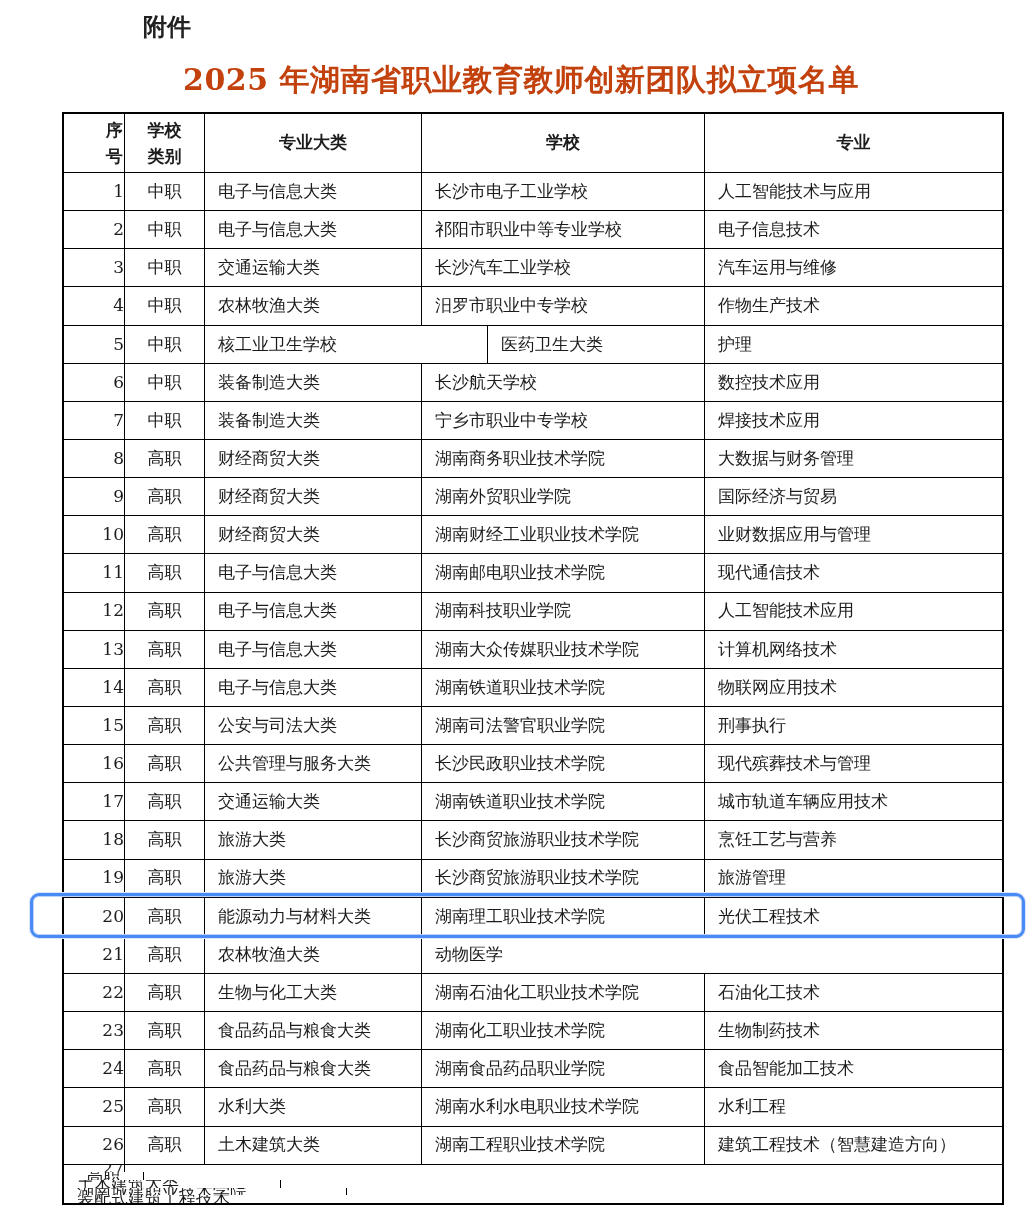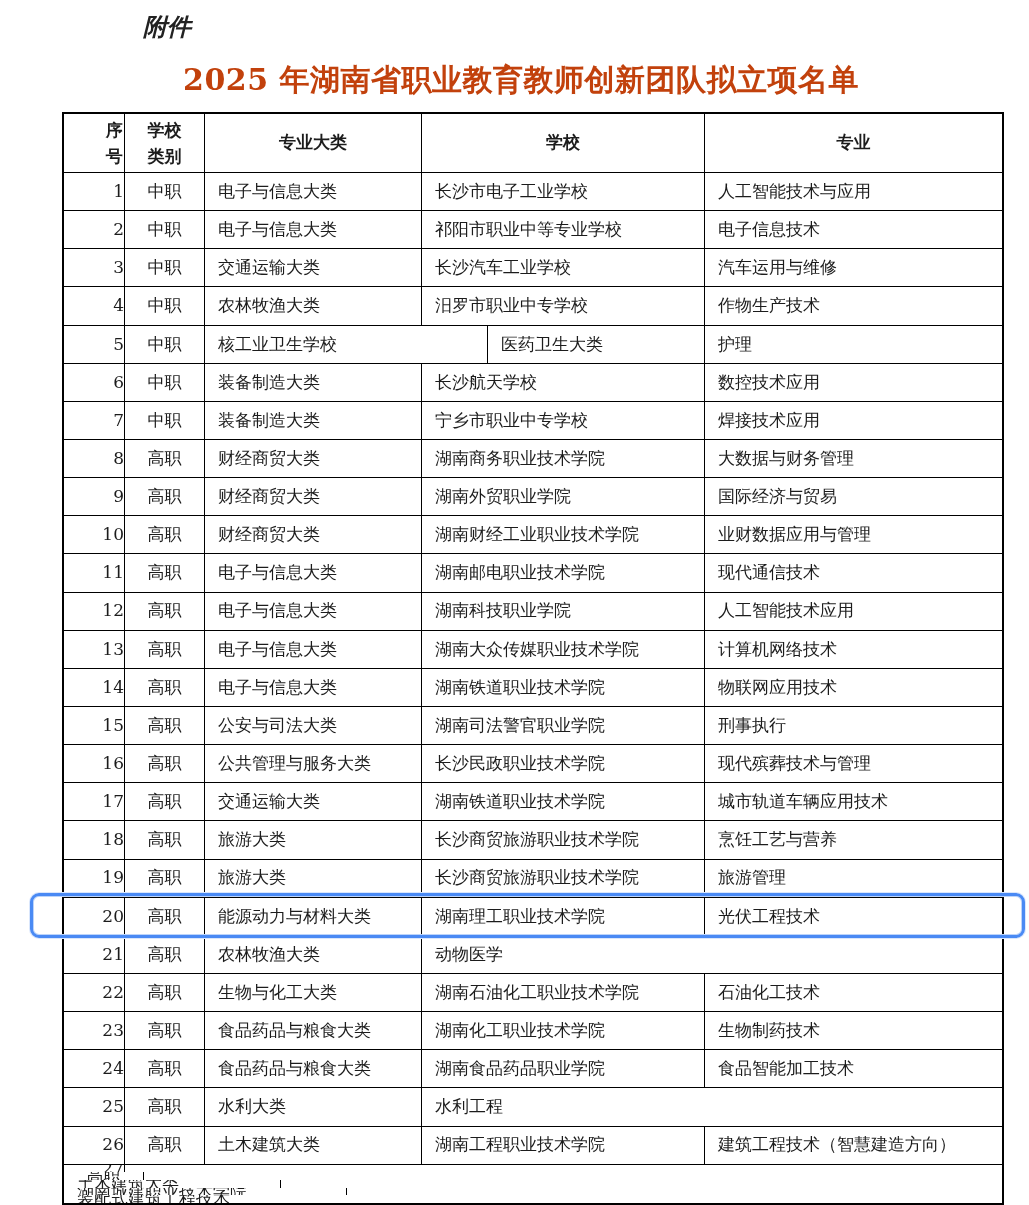--- a/index.html
+++ b/index.html
@@ -7,21 +7,21 @@
   body {
     width:1029px; height:1205px;
     font-family:"DejaVu Serif","Liberation Serif",serif;
     color:#1c1c1c; position:relative; overflow:hidden;
   }
   .page { position:absolute; inset:0; background:#fff; }
 
   .attachment {
     position:absolute; left:143px; top:11px;
     font-family:"DejaVu Sans","Liberation Sans",sans-serif;
-    font-weight:bold; font-size:24px; color:#222;font-style:italic;
+    font-weight:bold; font-size:24px; color:#222;
   }
 
   .title {
     position:absolute; left:52px; top:60px; width:938px;
     text-align:center; font-size:30px; font-weight:bold; color:#c2410c;
     white-space:nowrap; letter-spacing:0.5px;
   }
 
   .table-wrap {
     position:absolute; left:62px; top:112px; width:942px;
@@ -245,20 +245,21 @@
           <div class="td c0">24</div>
           <div class="td c1">高职</div>
           <div class="td c2">食品药品与粮食大类</div>
           <div class="td c3">湖南食品药品职业学院</div>
           <div class="td c4">食品智能加工技术</div>
         </div>
         <div class="row">
           <div class="td c0">25</div>
           <div class="td c1">高职</div>
           <div class="td c2">水利大类</div>
+          <div class="td c3">湖南水利水电职业技术学院</div>
           <div class="td c4">水利工程</div>
         </div>
         <div class="row">
           <div class="td c0">26</div>
           <div class="td c1">高职</div>
           <div class="td c2">土木建筑大类</div>
           <div class="td c3">湖南工程职业技术学院</div>
           <div class="td c4">建筑工程技术（智慧建造方向）</div>
         </div>
         <div class="row">

